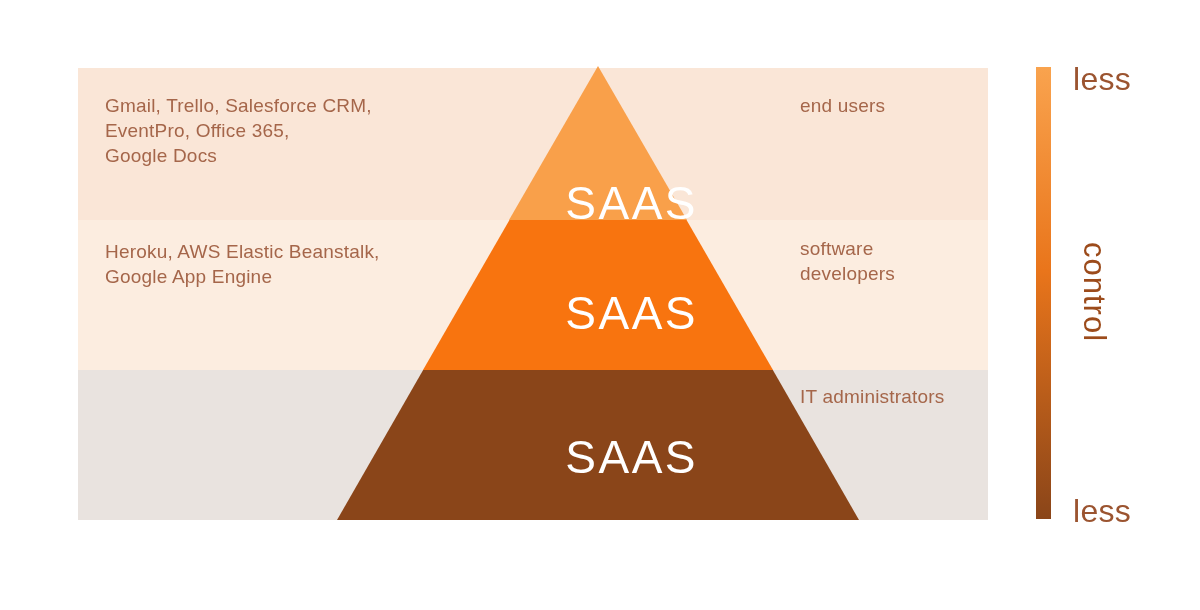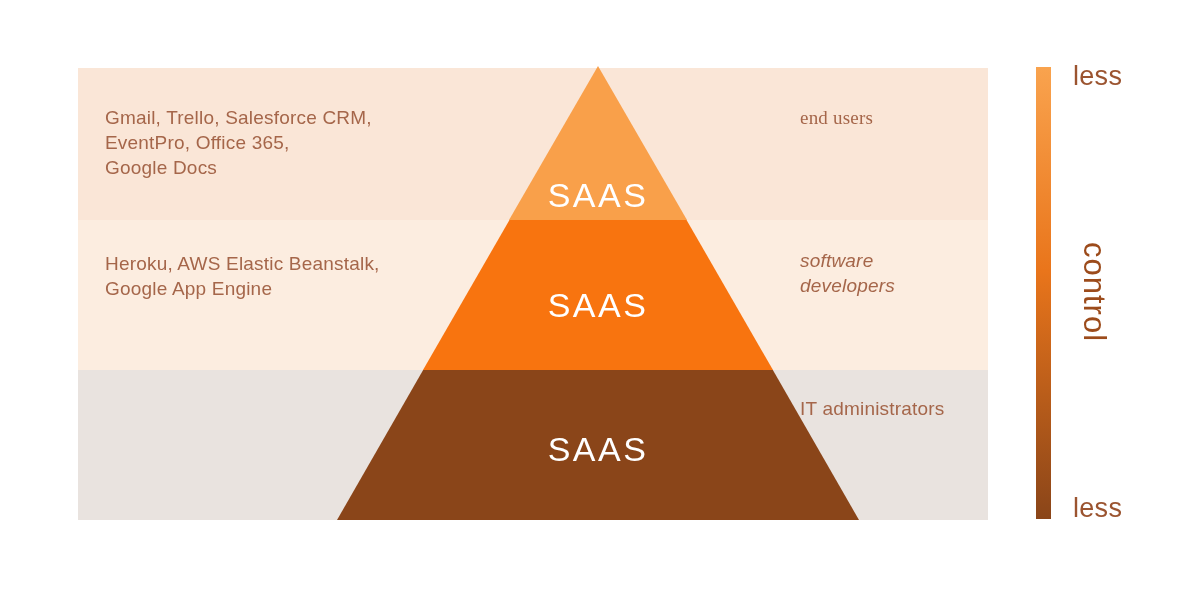--- a/index.html
+++ b/index.html
@@ -26,29 +26,28 @@
   .band-iaas { top: 370px; height: 150px; background: #e9e3df; }
 
   
   .examples, .audience {
     position: absolute;
     font-size: 19px;
     line-height: 25px;
     letter-spacing: 0.2px;
     color: #a5664a;
     white-space: pre-line;
-    margin-top: 12px;
   }
   .examples { left: 105px; width: 370px; }
   .audience { left: 800px; width: 190px; }
   .ex-saas { top: 93px; }
   .ex-paas { top: 239px; }
   .ex-iaas { top: 384px; }
-  .au-saas { top: 93px; font-family: Liberation Serif, serif; }
-  .au-paas { top: 236px; font-style: italic; }
+  .au-saas { top: 93px; }
+  .au-paas { top: 236px; }
   .au-iaas { top: 384px; }
 
   
   .seg { position: absolute; }
   .seg-saas {
     left: 509px; top: 66px; width: 178px; height: 154px;
     background: #f9a04a;
     clip-path: polygon(50% 0%, 100% 100%, 0% 100%);
   }
   .seg-paas {
@@ -58,41 +57,41 @@
   }
   .seg-iaas {
     left: 337px; top: 370px; width: 522px; height: 150px;
     background: #8a4519;
     clip-path: polygon(16.5% 0%, 83.5% 0%, 100% 100%, 0% 100%);
   }
   .seg-label {
     position: absolute;
     left: 498px;
     width: 200px;
-    text-align: center;
+    text-align: right;
     color: #ffffff;
-    font-size: 34px;
+    font-size: 46px;
     font-weight: 500;
     letter-spacing: 2.5px;
   }
   .lbl-saas { top: 176px; }
   .lbl-paas { top: 286px; }
   .lbl-iaas { top: 430px; }
 
   
   .control-bar {
     position: absolute;
     left: 1036px; top: 67px;
     width: 15px; height: 452px;
     background: linear-gradient(180deg, #f9a34e 0%, #e9751b 45%, #8a4519 100%);
   }
   .axis-end {
     position: absolute;
     left: 1073px;
-    font-size: 27px;
+    font-size: 32px;
     color: #9b5430;
     letter-spacing: 0.3px;
   }
   .axis-less { top: 61px; }
   .axis-more { top: 493px; }
   .axis-title {
     position: absolute;
     left: 1094px; top: 292px;
     transform: translate(-50%, -50%) rotate(90deg);
     font-size: 31px;

